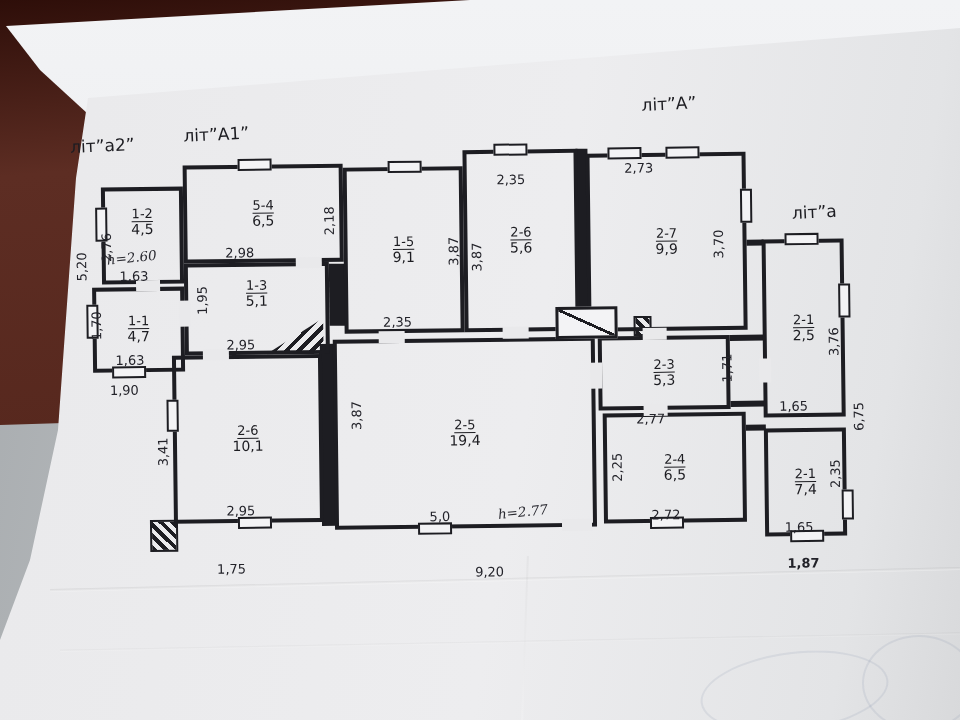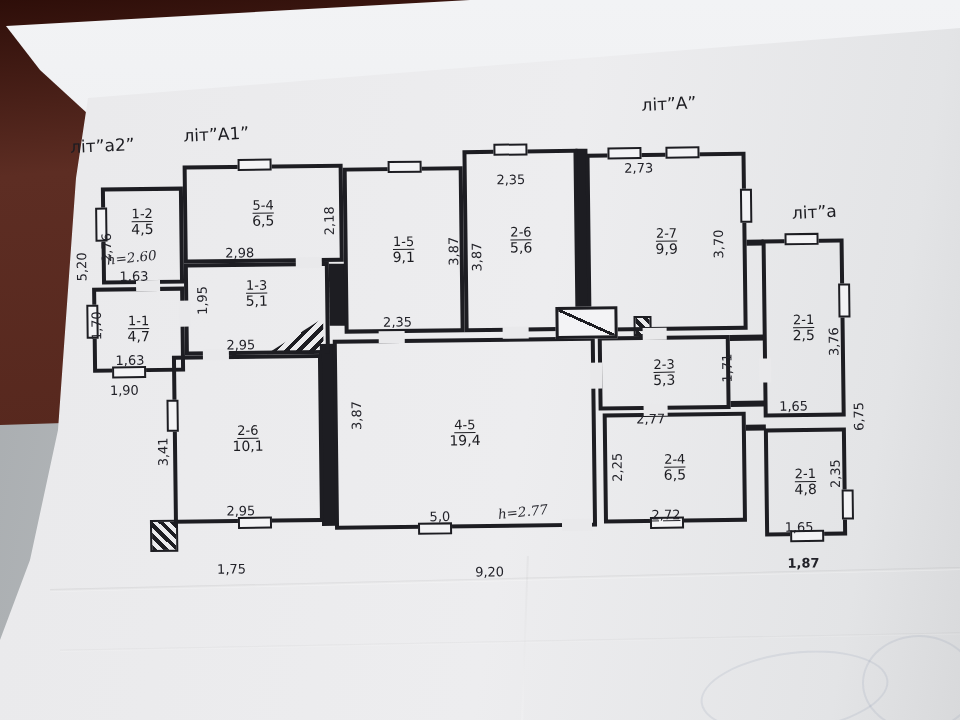--- a/index.html
+++ b/index.html
@@ -105,38 +105,38 @@
   </div>
   <div class="room" style="left:588px;top:155px;width:160px;height:178px;">
     <span class="rid">2-7</span>
     <span class="rarea">9,9</span>
   </div>
   <div class="room" style="left:172px;top:352px;width:150px;height:168px;">
     <span class="rid">2-6</span>
     <span class="rarea">10,1</span>
   </div>
   <div class="room" style="left:333px;top:338px;width:262px;height:190px;">
-    <span class="rid">4-5</span>
+    <span class="rid">2-5</span>
     <span class="rarea">19,4</span>
   </div>
   <div class="room" style="left:598px;top:338px;width:132px;height:74px;">
     <span class="rid">2-3</span>
     <span class="rarea">5,3</span>
   </div>
   <div class="room" style="left:602px;top:415px;width:143px;height:110px;">
     <span class="rid">2-4</span>
     <span class="rarea">6,5</span>
   </div>
   <div class="room" style="left:763px;top:243px;width:82px;height:178px;">
     <span class="rid">2-1</span>
     <span class="rarea">2,5</span>
   </div>
   <div class="room" style="left:763px;top:432px;width:82px;height:108px;">
     <span class="rid">2-1</span>
-    <span class="rarea">4,8</span>
+    <span class="rarea">7,4</span>
   </div>
 
   <div class="stairs"></div>
   <div class="flue"></div>
   <div class="stub" style="left:634px;top:318px;width:18px;height:20px;"></div>
   <div class="stub" style="left:148px;top:516px;width:28px;height:32px;"></div>
 
   <div class="gap" style="left:297px;top:255px;width:26px;height:11px;"></div>
   <div class="gap" style="left:203px;top:346px;width:26px;height:11px;"></div>
   <div class="gap" style="left:379px;top:330px;width:26px;height:12px;"></div>
@@ -183,21 +183,21 @@
   <span class="dimv" style="left:478px;top:257px;">3,87</span>
   <span class="dimv" style="left:720px;top:247px;">3,70</span>
   <span class="dim" style="left:398px;top:321px;">2,35</span>
   <span class="dimv" style="left:356px;top:414px;">3,87</span>
   <span class="dimv" style="left:162px;top:448px;">3,41</span>
   <span class="dim" style="left:239px;top:508px;">2,95</span>
   <span class="dim" style="left:438px;top:516px;">5,0</span>
   <span class="dim" style="left:650px;top:421px;">2,77</span>
   <span class="dimv" style="left:727px;top:371px;">1,71</span>
   <span class="dimv" style="left:616px;top:469px;">2,25</span>
-  <span class="dim" style="left:664px;top:517px;text-decoration:underline;">2,72</span>
+  <span class="dim" style="left:664px;top:517px;">2,72</span>
   <span class="dim" style="left:793px;top:410px;">1,65</span>
   <span class="dimv" style="left:834px;top:346px;">3,76</span>
   <span class="dimv" style="left:858px;top:421px;">6,75</span>
   <span class="dimv" style="left:834px;top:478px;">2,35</span>
   <span class="dim" style="left:797px;top:531px;">1,65</span>
   <span class="dim" style="left:229px;top:566px;">1,75</span>
   <span class="dim" style="left:487px;top:572px;">9,20</span>
   <span class="dim" style="left:801px;top:567px;font-weight:bold;">1,87</span>
 
   <span class="note" style="left:133px;top:253px;">h=2.60</span>

